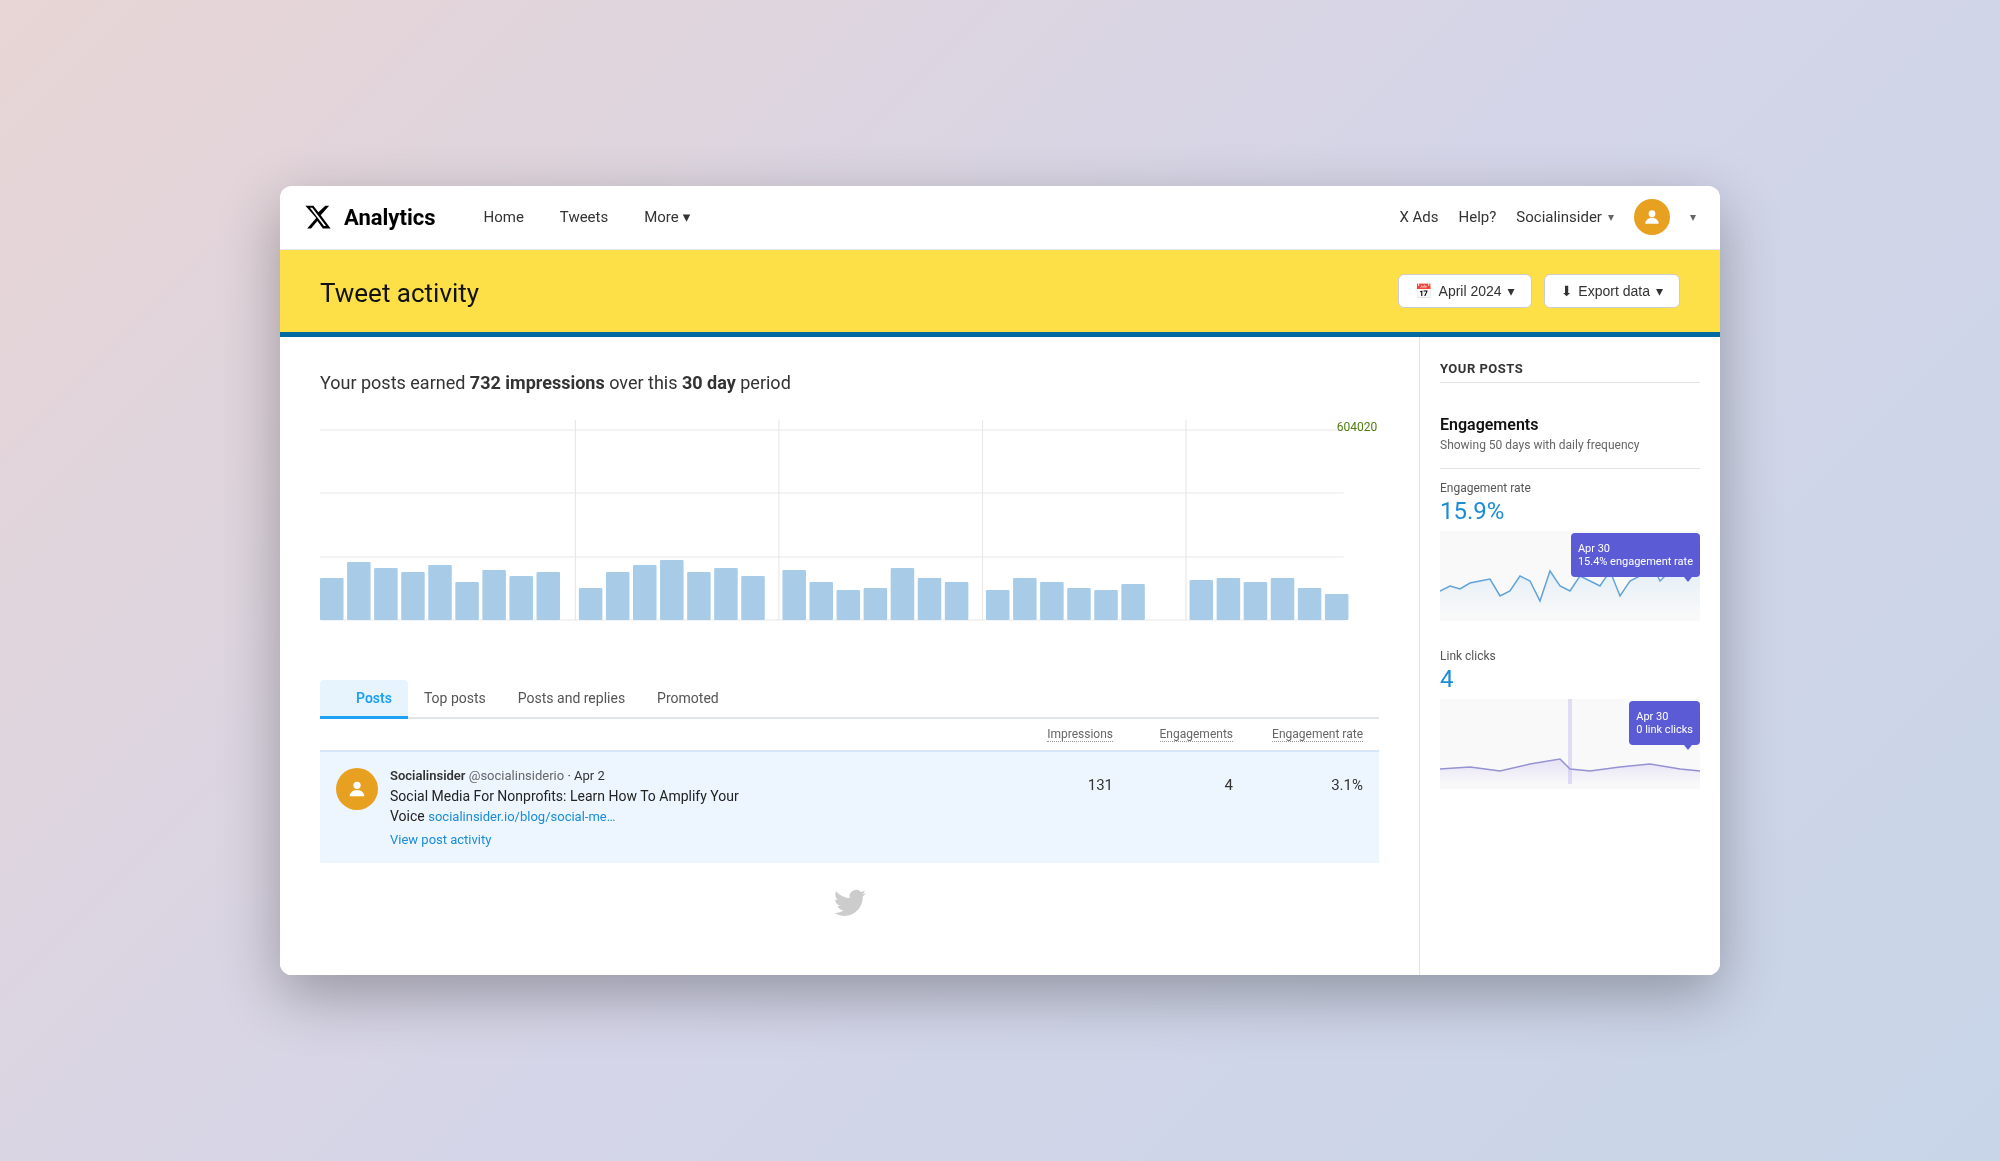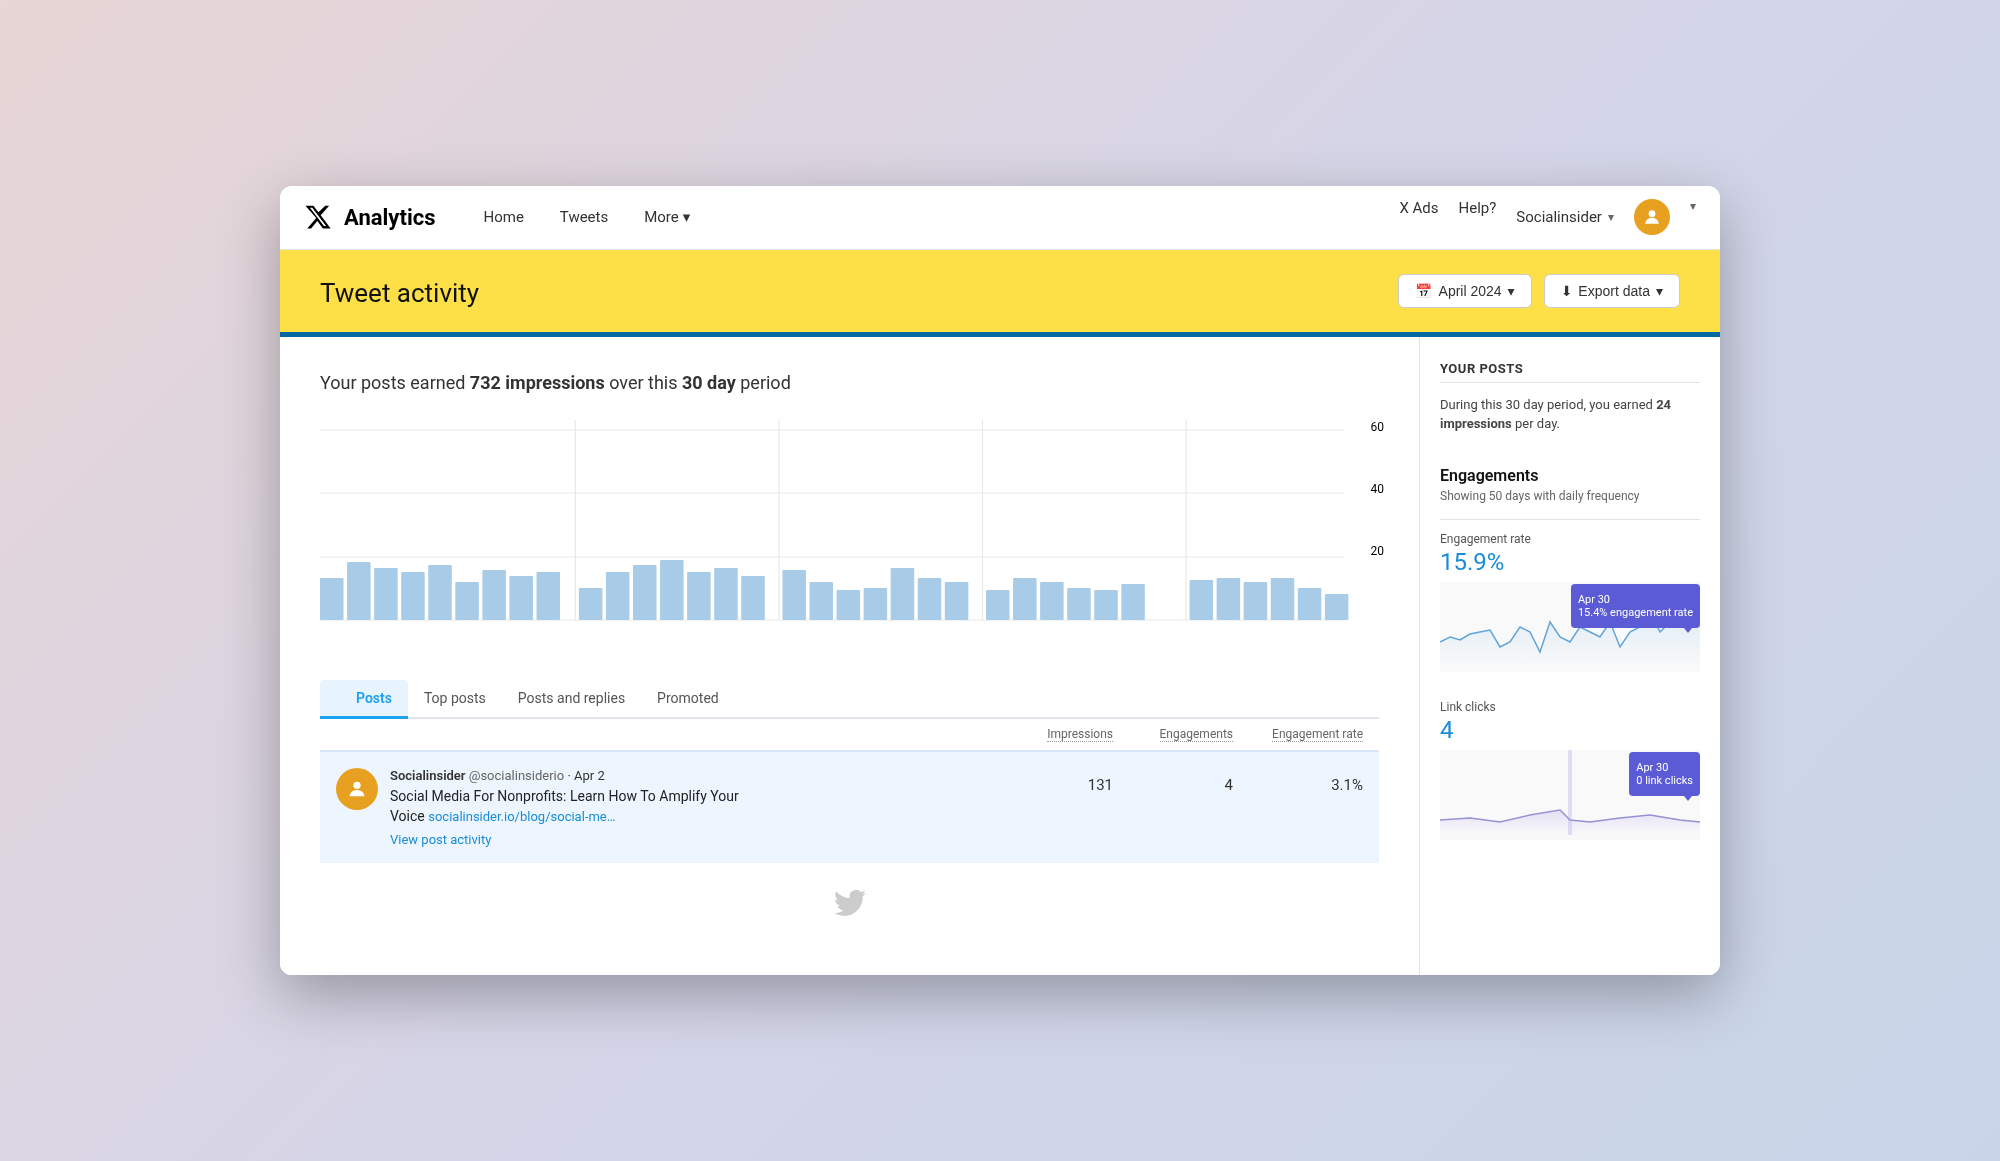--- a/index.html
+++ b/index.html
@@ -55,20 +55,21 @@
       font-size: 15px;
       color: #333;
       cursor: pointer;
       border-radius: 4px;
       display: flex;
       align-items: center;
       gap: 4px;
     }
     .topnav-right {
       display: flex;
+      align-items: center;
       gap: 20px;
     }
     .topnav-right-link {
       font-size: 15px;
       color: #333;
       cursor: pointer;
     }
     .topnav-user {
       display: flex;
       align-items: center;
@@ -457,21 +458,21 @@
             <rect x="681" y="164" width="20" height="36" fill="#a8cce8" rx="1"></rect>
 
             <rect x="739" y="160" width="20" height="40" fill="#a8cce8" rx="1"></rect>
             <rect x="762" y="158" width="20" height="42" fill="#a8cce8" rx="1"></rect>
             <rect x="785" y="162" width="20" height="38" fill="#a8cce8" rx="1"></rect>
             <rect x="808" y="158" width="20" height="42" fill="#a8cce8" rx="1"></rect>
             <rect x="831" y="168" width="20" height="32" fill="#a8cce8" rx="1"></rect>
             <rect x="854" y="174" width="20" height="26" fill="#a8cce8" rx="1"></rect>
           </svg>
           
-          <div style="position:absolute;right:-5px;top:0;height:200px;display:flex;flex-direction:column;justify-content:space-between;font-size:12px;color:#000000;">
+          <div style="position:absolute;right:-5px;top:0;height:200px;display:flex;flex-direction:row;justify-content:space-between;font-size:12px;color:#4d7c0f;">
             <span>60</span>
             <span>40</span>
             <span>20</span>
             <span style="opacity:0">0</span>
           </div>
         </div>
 
 
         <div class="tabs-row">
           <div class="tab active">
@@ -533,23 +534,20 @@
               <path d="M23.953 4.57a10 10 0 01-2.825.775 4.958 4.958 0 002.163-2.723c-.951.555-2.005.959-3.127 1.184a4.92 4.92 0 00-8.384 4.482C7.69 8.095 4.067 6.13 1.64 3.162a4.822 4.822 0 00-.666 2.475c0 1.71.87 3.213 2.188 4.096a4.904 4.904 0 01-2.228-.616v.06a4.923 4.923 0 003.946 4.827 4.996 4.996 0 01-2.212.085 4.936 4.936 0 004.604 3.417 9.867 9.867 0 01-6.102 2.105c-.39 0-.779-.023-1.17-.067a13.995 13.995 0 007.557 2.209c9.053 0 13.998-7.496 13.998-13.985 0-.21 0-.42-.015-.63A9.935 9.935 0 0024 4.59z"></path>
             </svg>
         </div>
       </div>
 
       <div class="side-section">
 
         <div class="your-posts-section">
           <div class="your-posts-title">YOUR POSTS</div>
           <div class="side-panel-divider"></div>
-          <div class="your-posts-text">
-            <span>During this 30 day period, you earned </span><strong>24 impressions</strong><span> per day.</span>
-          </div>
         </div>
 
         <div class="side-metric">
           <div class="side-panel-title">Engagements</div>
           <div class="side-panel-subtitle">Showing 50 days with daily frequency</div>
           <div class="side-panel-divider"></div>
           <div class="side-metric-label">Engagement rate</div>
           <div class="side-metric-value">15.9%</div>
           <div class="side-chart">
             <div class="tooltip-badge">

